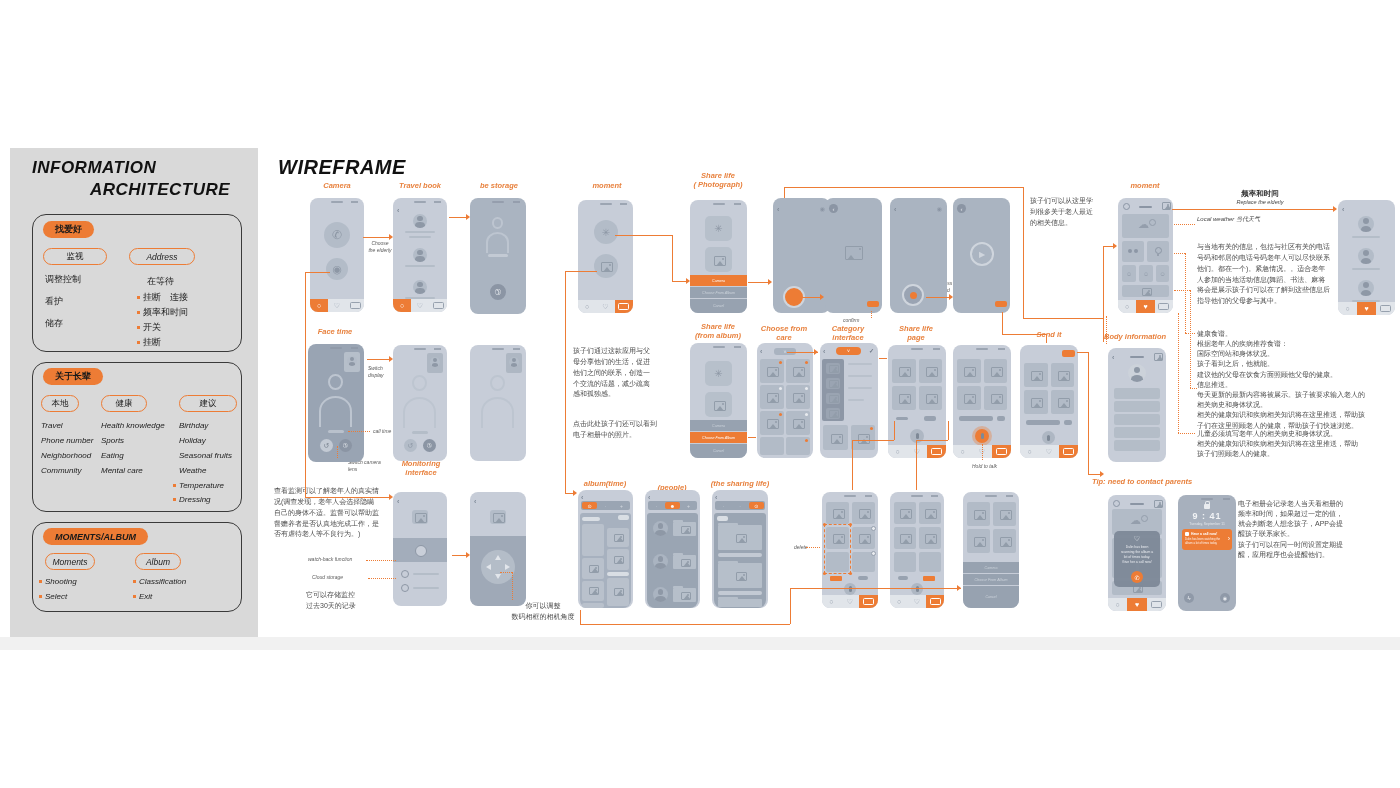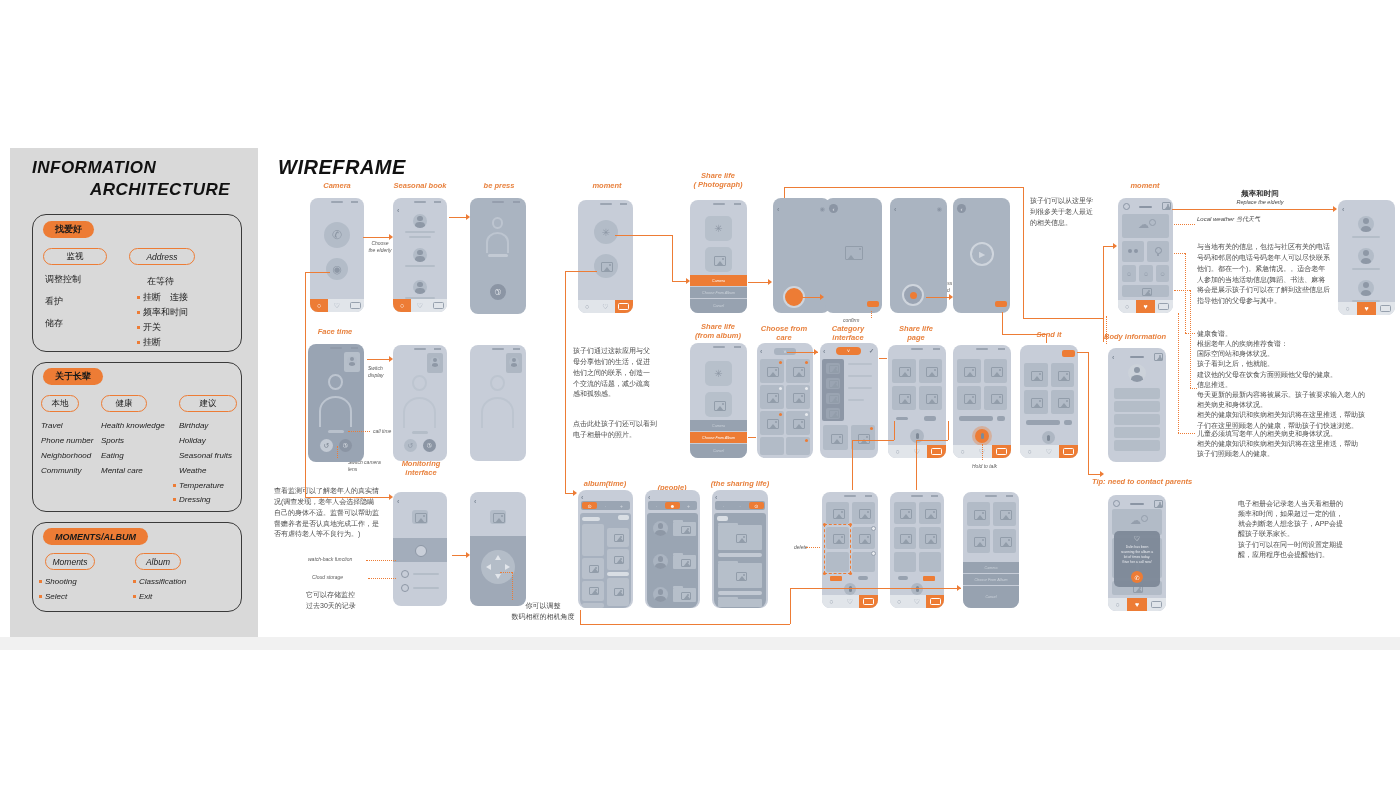--- a/index.html
+++ b/index.html
@@ -154,22 +154,22 @@
           <i class="bdot"></i>
           <span>Exit</span>
         </div>
     </div>
   </div>
 
   <div class="wf">WIREFRAME</div>
   <div id="foot" class="abs"></div>
 
   <div class="lab" style="left:312px;top:181px;width:50px">Camera</div>
-  <div class="lab" style="left:390px;top:181px;width:60px">Seasonal book</div>
-  <div class="lab" style="left:476px;top:181px;width:46px">be press</div>
+  <div class="lab" style="left:390px;top:181px;width:60px">Travel book</div>
+  <div class="lab" style="left:476px;top:181px;width:46px">be storage</div>
   <div class="lab" style="left:310px;top:327px;width:50px">Face time</div>
   <div class="lab" style="left:390px;top:459px;width:62px">Monitoring
 interface</div>
   <div class="lab" style="left:588px;top:181px;width:38px">moment</div>
   <div class="lab" style="left:686px;top:171px;width:64px">Share life
 ( Photograph)</div>
   <div class="lab" style="left:686px;top:322px;width:64px">Share life
 (from album)</div>
   <div class="lab" style="left:755px;top:324px;width:58px">Choose from
 care</div>
@@ -795,20 +795,34 @@
     </div>
     <div class="nav">
       <div class="ni">○</div>
       <div class="ni a">♥</div>
       <div class="ni">
           <span class="rect"></span>
         </div>
     </div>
   </div>
 
+  <div class="ph" style="left:1178px;top:495px;width:58px;height:116px;background:#a7b0bd">
+    <div class="sb"></div>
+    <div class="lk" style="left:26px;top:9px"></div>
+    <div class="abs" style="position:absolute;left:0;top:16px;width:58px;text-align:center;color:#f2f4f6;font-size:9px;font-weight:bold;letter-spacing:1px">9 : 41</div>
+    <div class="abs" style="position:absolute;left:0;top:27px;width:58px;text-align:center;color:#e2e6eb;font-size:3.4px">Tuesday, September 11</div>
+    <div class="abs" style="position:absolute;left:4px;top:34px;width:50px;height:21px;background:var(--o);border-radius:3px">
+      <div class="abs" style="position:absolute;left:3px;top:3px;width:4px;height:4px;background:#fff;border-radius:1px"></div>
+      <div class="abs" style="position:absolute;left:9px;top:3px;color:#fff;font-size:3.4px;font-weight:bold">Have a call now!</div>
+      <div class="abs" style="position:absolute;left:3px;top:9px;width:40px;color:rgba(255,255,255,.9);font-size:2.8px;line-height:1.4">Dulin has been watching the album a lot of times today</div>
+      <div class="abs" style="position:absolute;right:2px;top:6px;color:#fff;font-size:7px">›</div>
+    </div>
+    <div class="cc" style="left:6px;top:98px;width:10px;height:10px;background:#8f99a8;color:#e9ecf0;font-size:6px">ϟ</div>
+    <div class="cc" style="left:42px;top:98px;width:10px;height:10px;background:#8f99a8;color:#e9ecf0;font-size:5px">◉</div>
+  </div>
 
   <div class="h" style="left:363px;top:237px;width:28px"></div>
     <div class="arr" style="left:389px;top:234px"></div>
   <div class="h" style="left:449px;top:217px;width:19px"></div>
     <div class="arr" style="left:466px;top:214px"></div>
   <div class="h" style="left:305px;top:272px;width:25px"></div>
   <div class="v" style="left:305px;top:272px;height:225px"></div>
   <div class="h" style="left:305px;top:497px;width:86px"></div>
     <div class="arr" style="left:389px;top:494px"></div>
   <div class="h" style="left:367px;top:359px;width:24px"></div>

